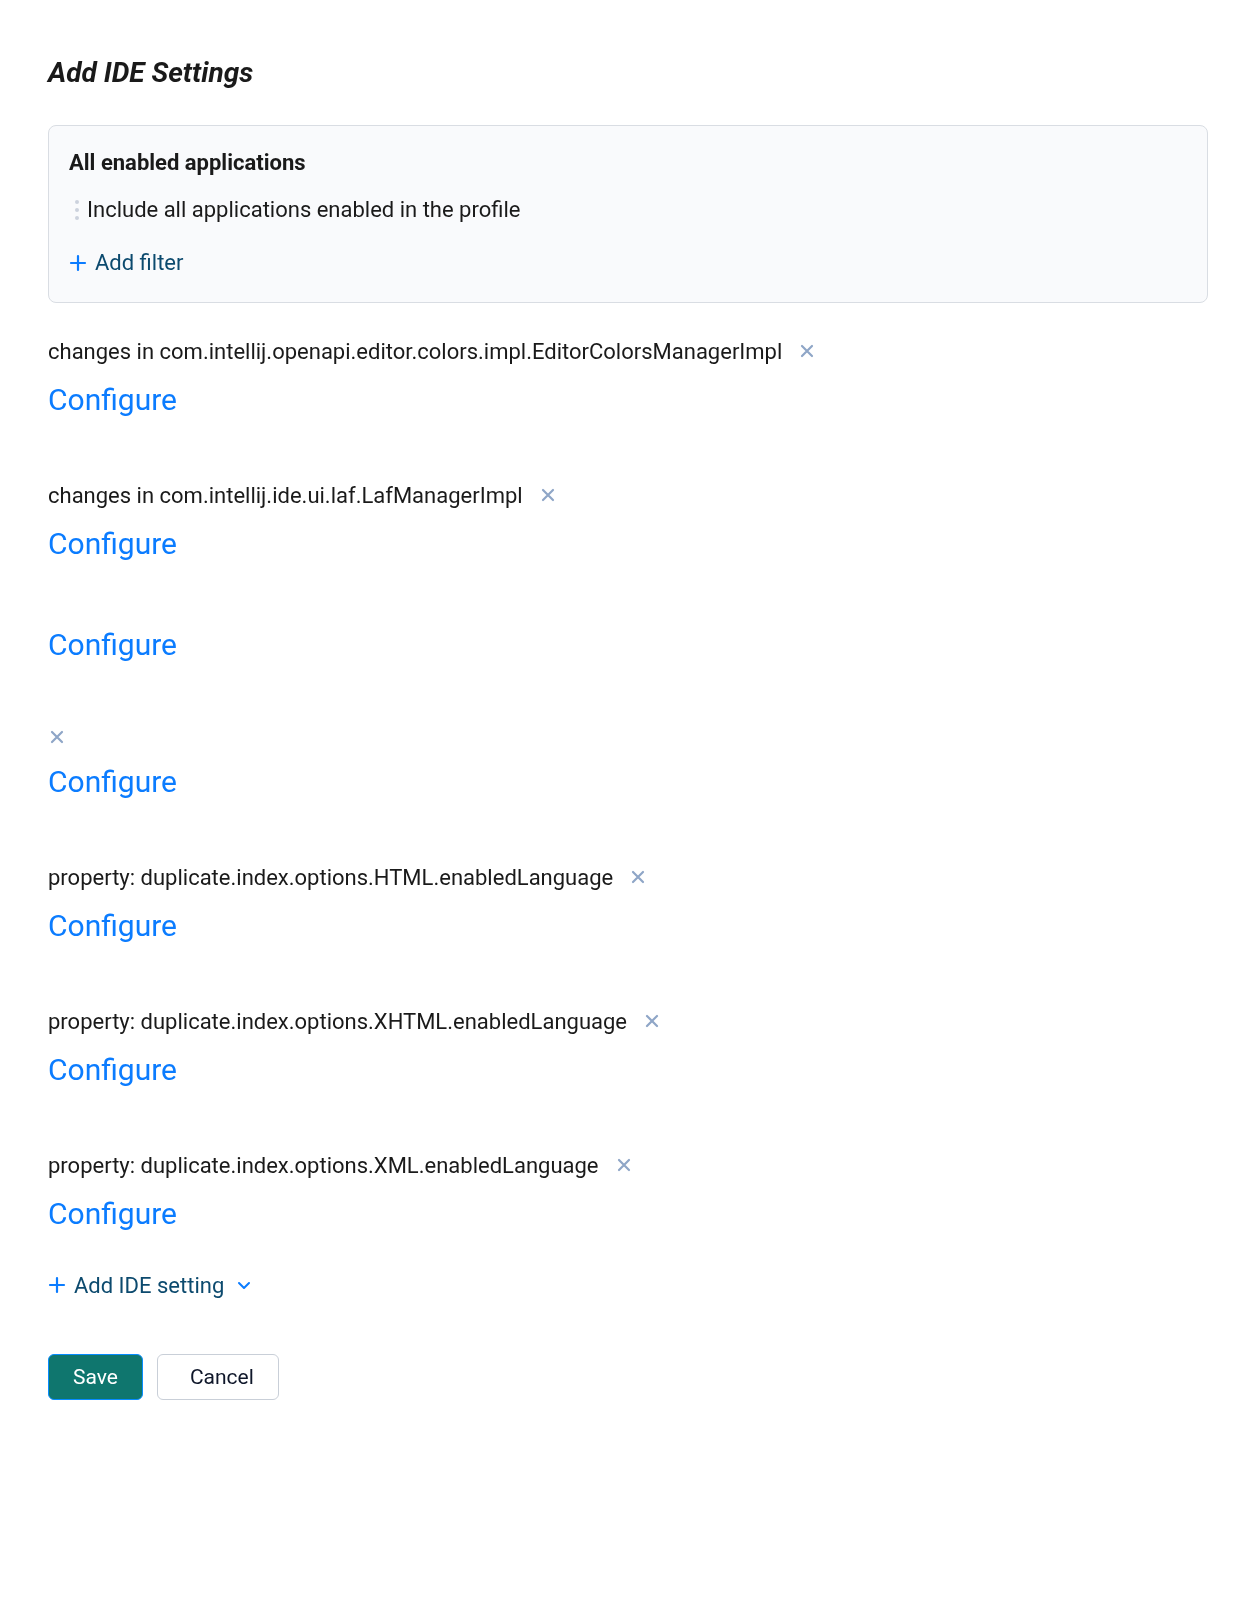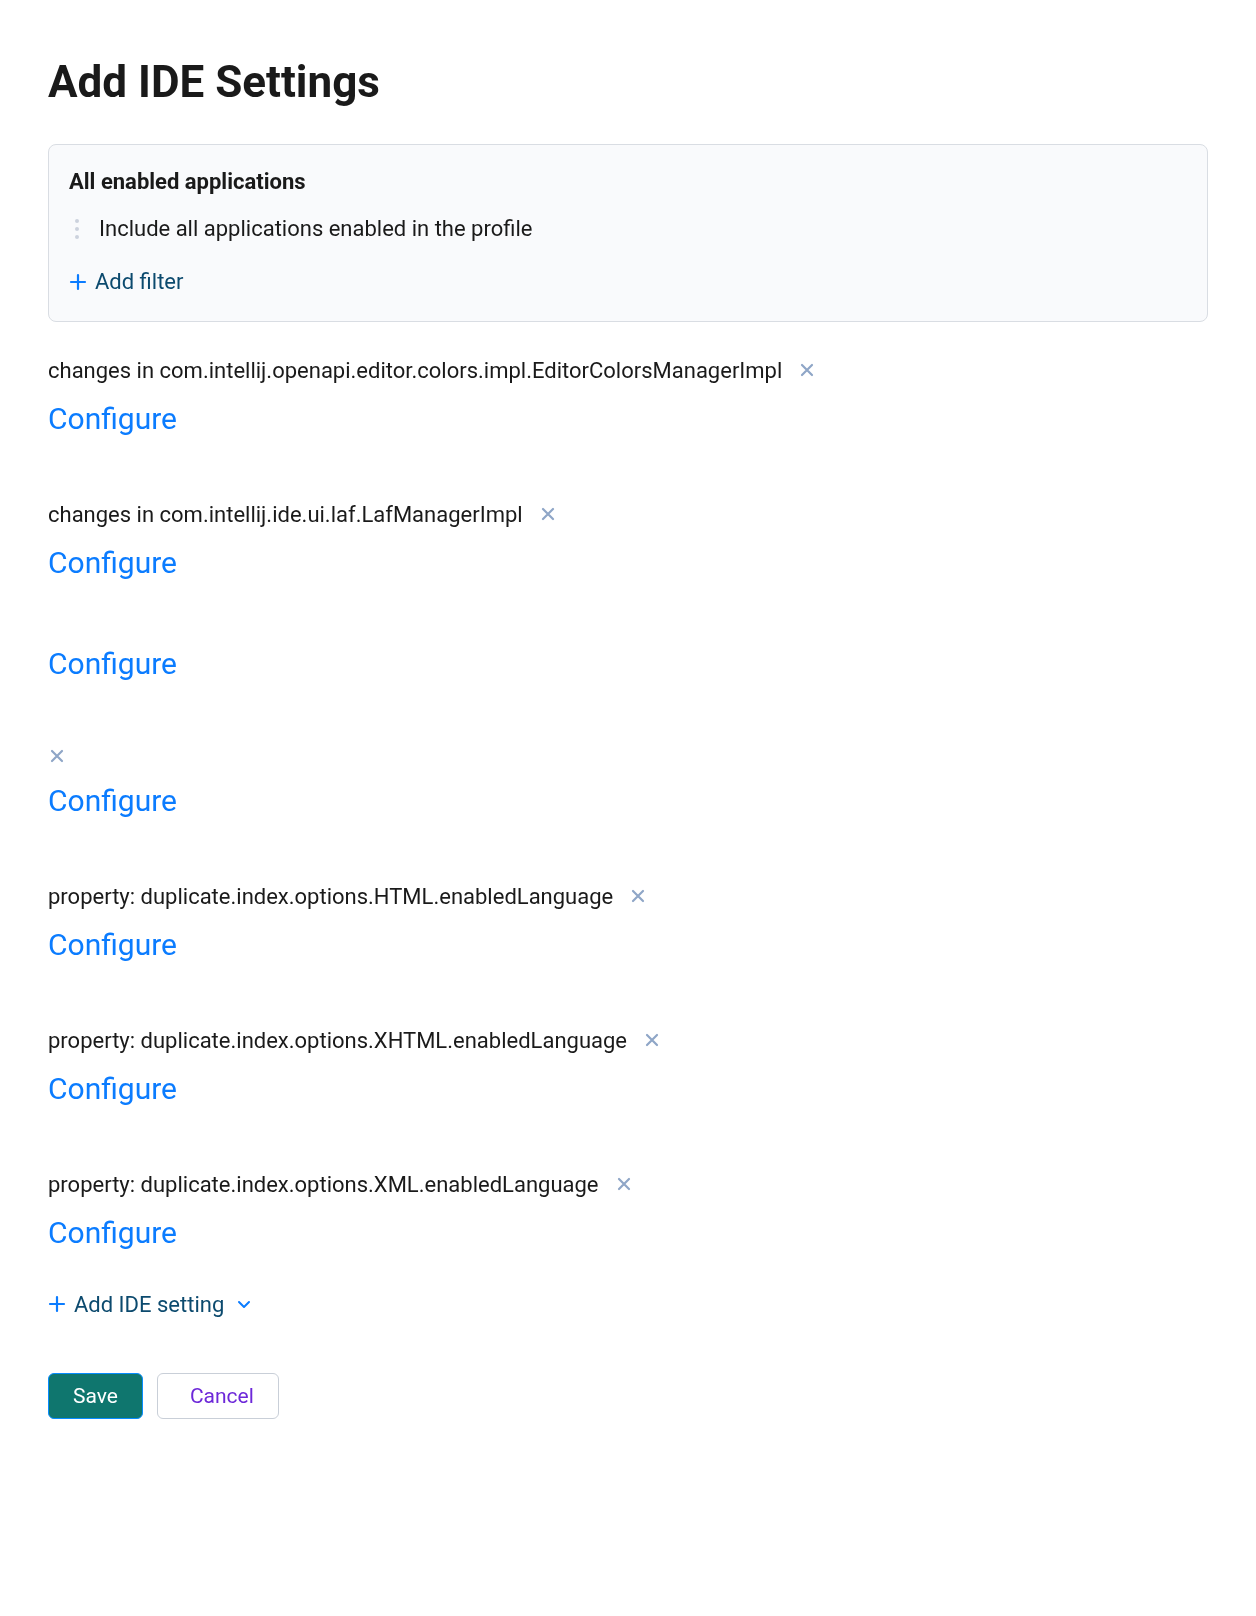--- a/index.html
+++ b/index.html
@@ -4,40 +4,41 @@
   <style>
     * { box-sizing: border-box; margin: 0; padding: 0; }
     body {
       font-family: -apple-system, BlinkMacSystemFont, "Segoe UI", Roboto, Helvetica, Arial, sans-serif;
       background: #fff;
       padding: 56px 48px;
       width: 1256px;
       color: #1a1a1a;
     }
     .page-title {
-      font-size: 44px;
+      font-size: 28px;
       font-weight: 700;
       margin-bottom: 36px;
+      font-style: italic;
     }
     .applications-panel {
       border: 1px solid #d9dde3;
       border-radius: 8px;
       background: #f9fafc;
       padding: 24px 20px 26px 20px;
       margin-bottom: 36px;
     }
     .applications-panel-title {
       font-size: 22px;
       font-weight: 700;
       margin-bottom: 22px;
     }
     .applications-row {
       display: flex;
       align-items: center;
-      gap: 18px;
+      gap: 6px;
       margin-bottom: 28px;
       padding-left: 4px;
     }
     .drag-handle {
       display: inline-flex;
       flex-direction: column;
       gap: 4px;
       width: 8px;
       align-items: center;
       opacity: 0.4;
@@ -127,21 +128,21 @@
       font-family: inherit;
       border: 1px solid transparent;
     }
     .btn-primary {
       background: #0f766e;
       color: #fff;
       border-color: #078cff;
     }
     .btn-secondary {
       background: #fff;
-      color: #6d28d9;
+      color: #0f172a;
       border: 1px solid #c9cfd8;
       padding-left: 32px;
     }
   </style>
 </head>
 <body>
 
 <h1 class="page-title">Add IDE Settings</h1>
 
 <div class="applications-panel">

